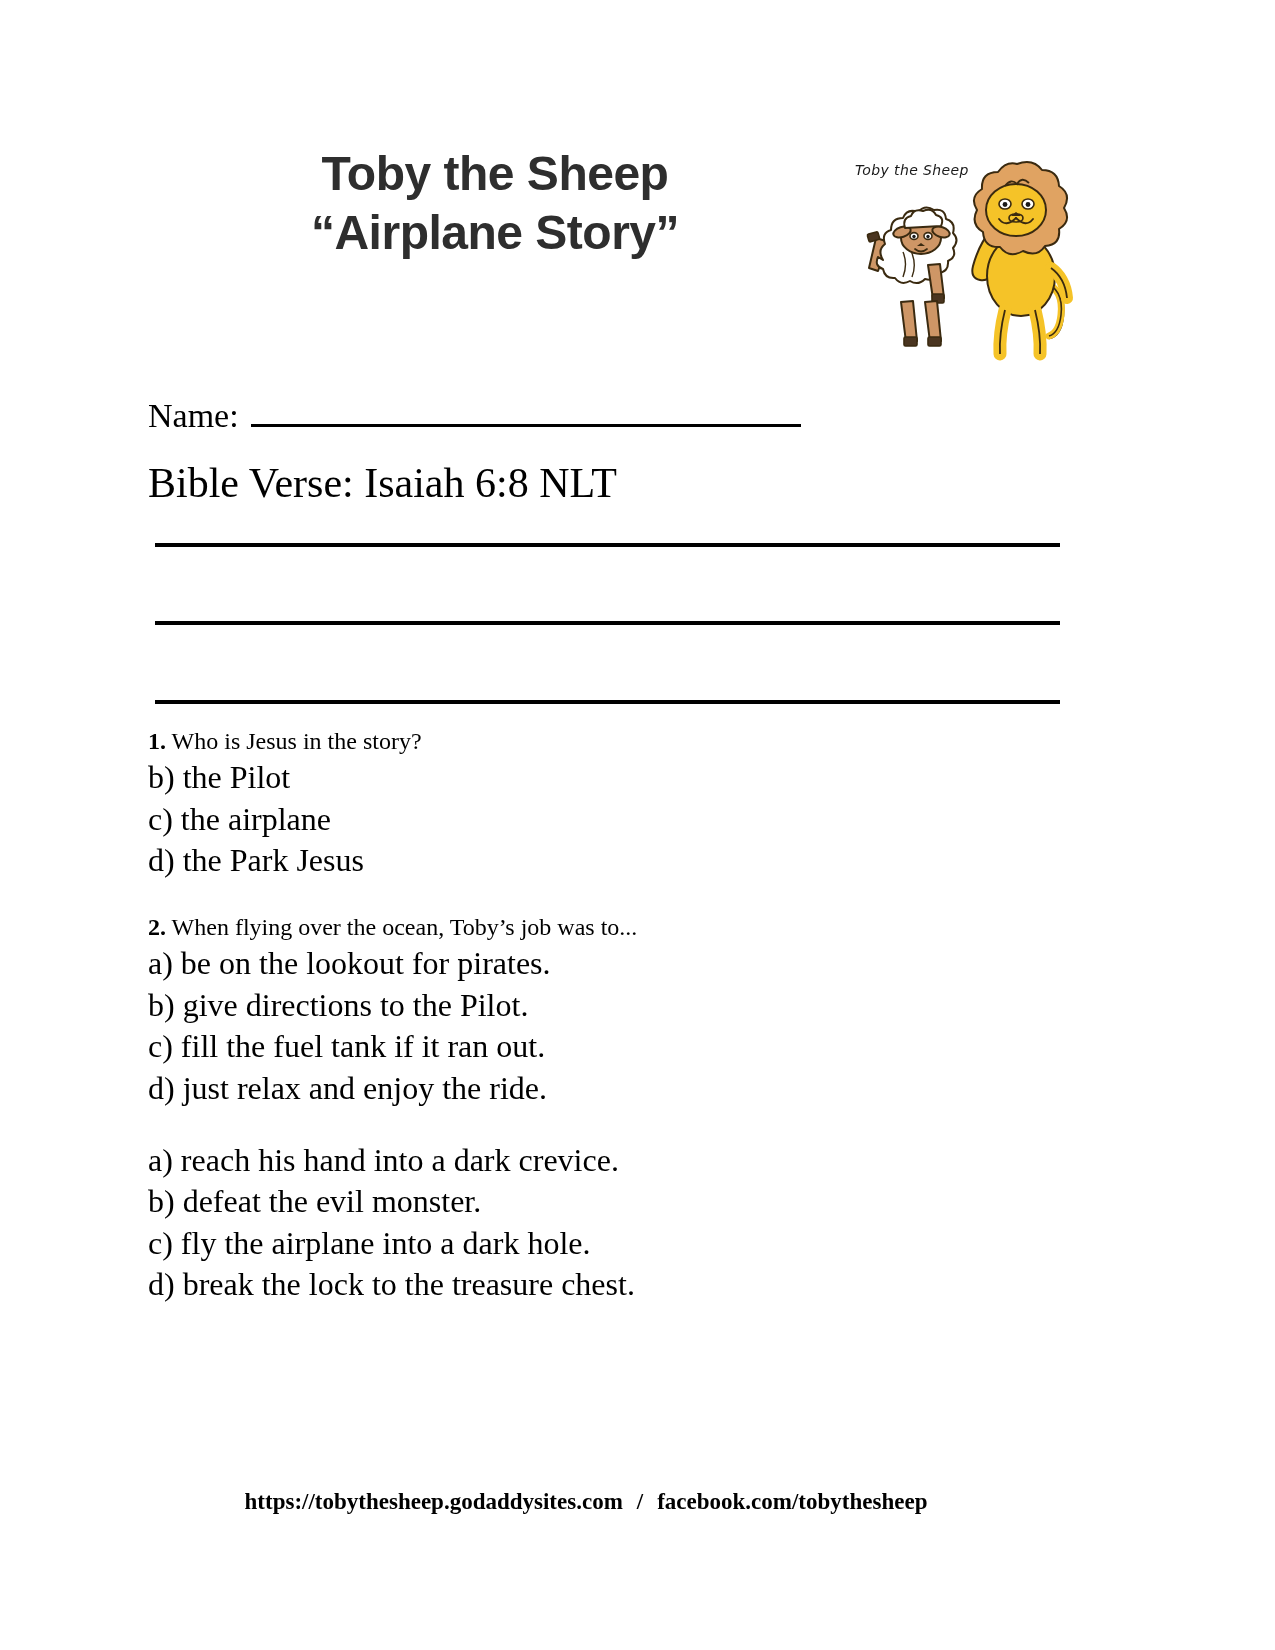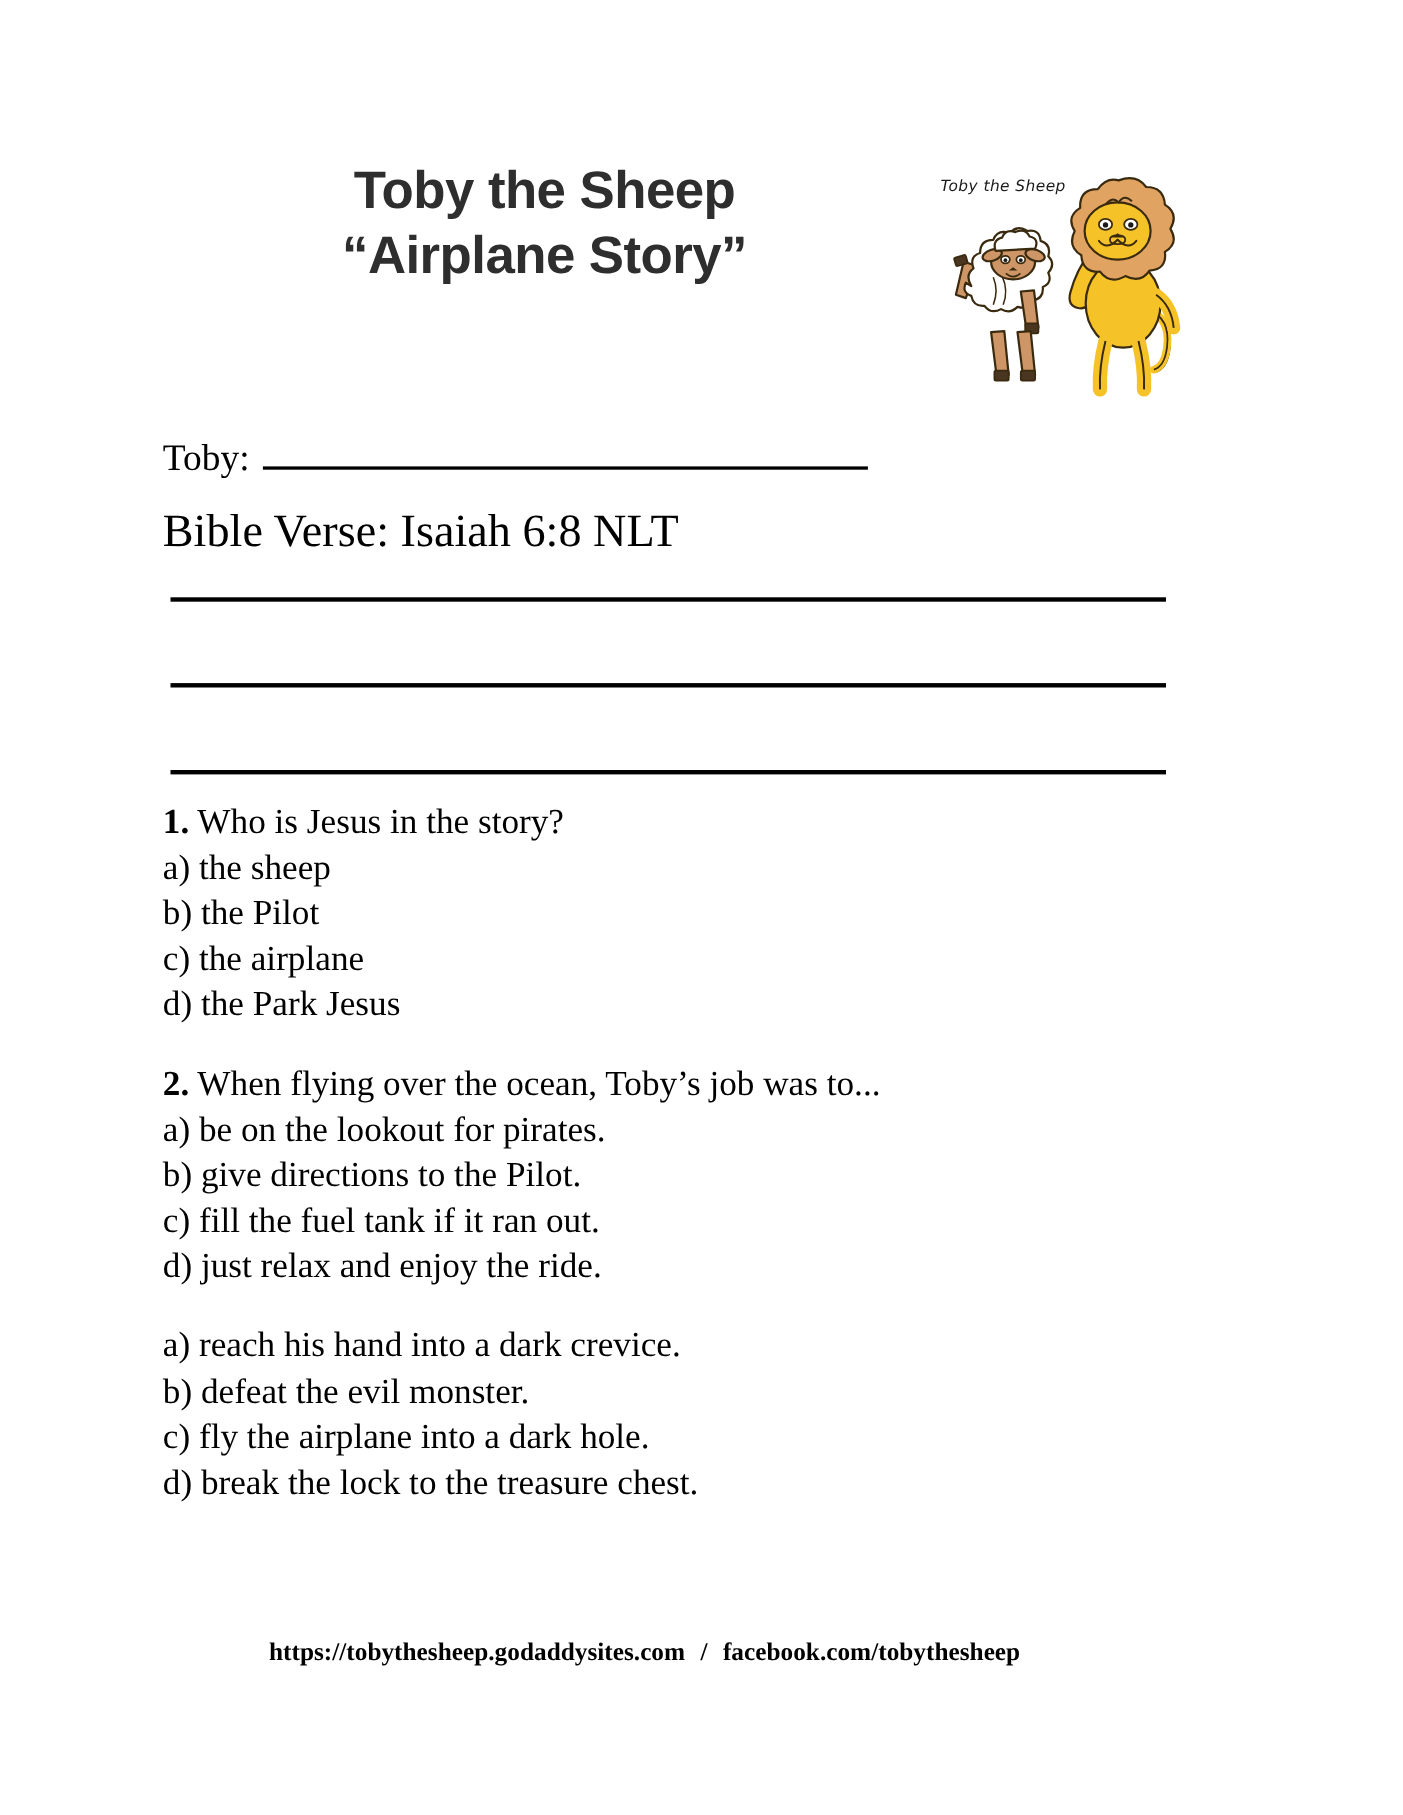--- a/index.html
+++ b/index.html
@@ -109,21 +109,21 @@
 
   
   .questions {
     position: absolute;
     left: 148px;
     top: 726px;
     width: 950px;
   }
   .qblock { margin-bottom: 30px; }
   .qtext {
-    font-size: 32px;
+    font-size: 24px;
     line-height: 1.30;
     white-space: nowrap;
   }
   .qnum { font-weight: bold; }
   .opt {
     font-size: 32px;
     line-height: 1.30;
     white-space: nowrap;
   }
 
@@ -223,37 +223,36 @@
           <path d="M171 82 q-7 0 -7 4 q0 4 7 4 q7 0 7 -4 q0 -4 -7 -4 Z" fill="#F5C328" stroke="#3a2a10" stroke-width="1.6"></path>
           <path d="M171 80 l-5 4 h10 Z" fill="#3a2a10"></path>
           <path d="M171 86 q-10 10 -17 1" fill="none" stroke="#3a2a10" stroke-width="1.8" stroke-linecap="round"></path>
           <path d="M171 86 q10 10 17 1" fill="none" stroke="#3a2a10" stroke-width="1.8" stroke-linecap="round"></path>
         </g>
       </svg>
     </div>
   </div>
 
   <div class="name-row">
-    <span class="name-label">Toby:</span><span class="name-blank" title=""></span>
+    <span class="name-label">Name:</span><span class="name-blank" title=""></span>
   </div>
 
   <div class="verse">Bible Verse: Isaiah 6:8 NLT</div>
 
   <div class="rule rule-1"></div>
   <div class="rule rule-2"></div>
   <div class="rule rule-3"></div>
 
   <div class="questions">
 
     <div class="qblock">
       <div class="qtext">
         <span class="qnum">1.</span>
         <span>Who is Jesus in the story?</span>
       </div>
-      <div class="opt">a) the sheep</div>
       <div class="opt">b) the Pilot</div>
       <div class="opt">c) the airplane</div>
       <div class="opt">d) the Park Jesus</div>
     </div>
 
     <div class="qblock">
       <div class="qtext">
         <span class="qnum">2.</span>
         <span>When flying over the ocean, Toby’s job was to...</span>
       </div>

